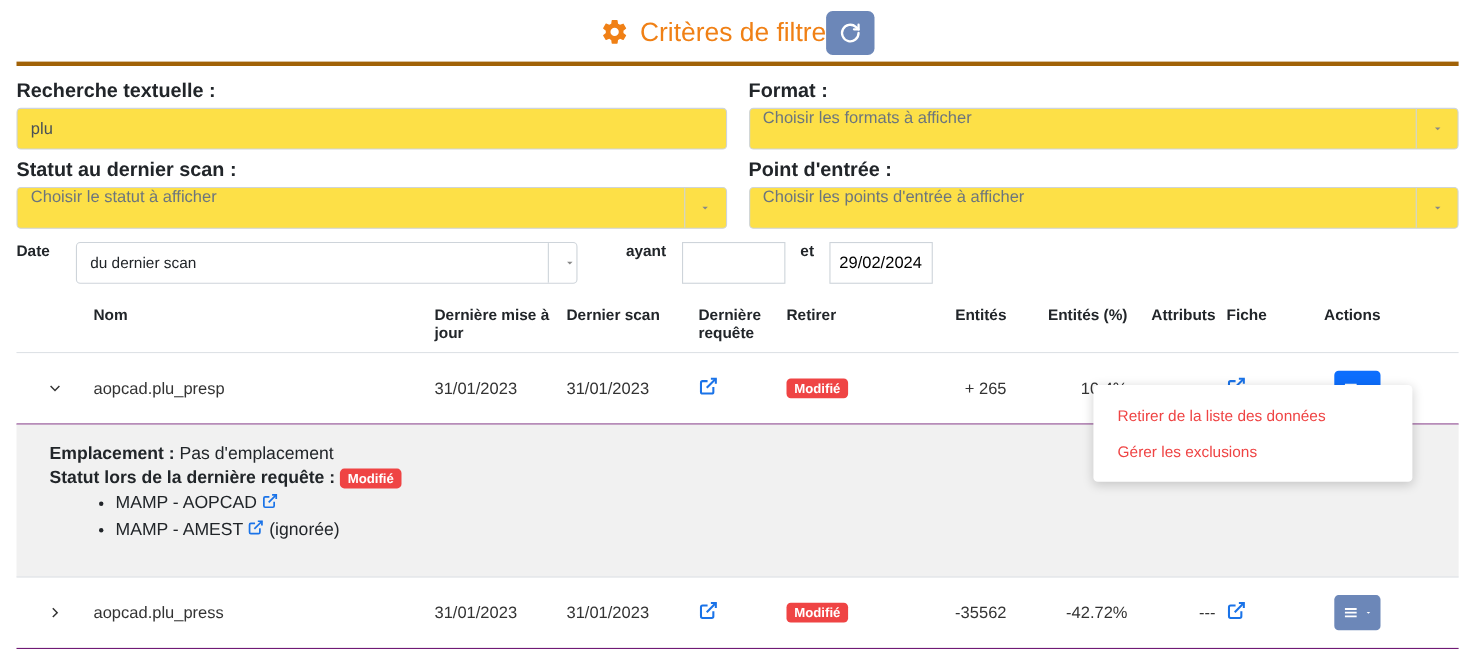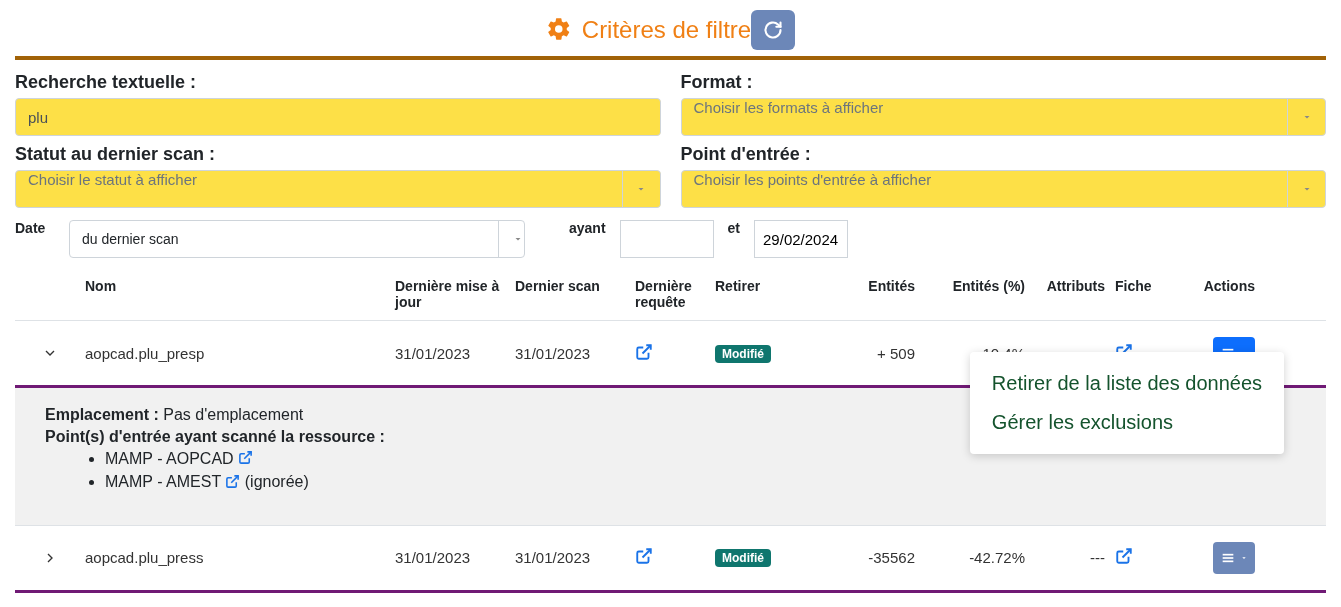--- a/index.html
+++ b/index.html
@@ -19,39 +19,39 @@
   .date-select { width: 456px; height: 38px; border: 1px solid #ced4da; border-radius: 4px; display: flex; align-items: center; justify-content: space-between; padding-left: 12px; }
   .date-input { width: 94px; height: 38px; border: 1px solid #ced4da; border-radius: 0; padding: 0 8px; font-size: 15px; }
   .between-lbl { font-weight: 700; margin-left: 30px; }
   .et-lbl { font-weight: 700; }
 
   .table-wrap { margin-top: 10px; }
   .thead-row { display: grid; grid-template-columns: 70px 310px 120px 120px 80px 100px 110px 110px 80px 70px 80px; padding: 10px 0; border-bottom: 1px solid #dee2e6; }
   .th { font-weight: 700; font-size: 14px; color: #212529; }
   .th.right { text-align: right; padding-right: 10px; }
 
-  .tbody-row { display: grid; grid-template-columns: 70px 310px 120px 120px 80px 100px 110px 110px 80px 70px 80px; align-items: center; padding: 16px 0; border-bottom: 3px solid #701a75; }
+  .tbody-row { display: grid; grid-template-columns: 70px 310px 120px 120px 80px 100px 110px 110px 80px 70px 80px; align-items: center; padding: 16px 0; border-bottom: 1px solid #701a75; }
   .chevron-cell { display:flex; justify-content:center; color:#495057; cursor:pointer; }
   .td { font-size: 15px; color: #333; }
-  .badge { display:inline-block; background:#0f766e; color:#fff; font-weight:700; font-size:12px; padding:2px 7px; border-radius:4px; }
+  .badge { display:inline-block; background:#ef4444; color:#fff; font-weight:700; font-size:12px; padding:2px 7px; border-radius:4px; }
   .ext-link { color: #1a73e8; cursor: pointer; }
   .td.right { text-align: right; padding-right: 10px; }
 
   .action-btn { width: 42px; height: 32px; background: #1a5fb4; background: #0d6efd; border-radius: 4px; display:inline-flex; align-items:center; justify-content:center; color:#fff; cursor:pointer; border:none; gap:2px;}
   .action-btn.muted { background:#6c87b8; }
   .action-btn svg.caret-sm { margin-left:2px; }
 
   .detail-panel { background:#f1f1f1; padding: 18px 0 28px 30px; border-bottom:1px solid #dee2e6; position: relative;}
   .detail-panel p { font-size:16px; margin-bottom:4px; }
   .detail-panel .k { font-weight:700; }
   .detail-panel ul { list-style: disc; margin-left: 60px; margin-top:4px; }
   .detail-panel li { font-size:16px; margin-bottom:4px; }
 
   .dropdown-menu { position: absolute; top: -36px; right: 42px; background:#fff; border-radius:4px; box-shadow: 0 2px 10px rgba(0,0,0,0.18); padding: 12px 0; min-width: 290px; z-index: 10; }
-  .dropdown-menu .item { padding: 8px 22px; font-size:20px; color:#14532d; cursor:pointer; }
+  .dropdown-menu .item { padding: 8px 22px; font-size:14px; color:#ef4444; cursor:pointer; }
 </style>
 </head>
 <body>
 
 <div class="header-row">
   <div class="title-group">
     <span>
       <svg width="26" height="26" viewBox="0 0 24 24" fill="#f08015">
           <path d="M19.14,12.94a7,7,0,0,0,.05-.94,7,7,0,0,0-.05-.94l2.11-1.65a.5.5,0,0,0,.12-.64l-2-3.46a.5.5,0,0,0-.61-.22l-2.49,1a7,7,0,0,0-1.63-.94l-.38-2.65A.5.5,0,0,0,13.77,2H9.77a.5.5,0,0,0-.49.42L8.9,5.07a7,7,0,0,0-1.63.94l-2.49-1a.5.5,0,0,0-.61.22l-2,3.46a.5.5,0,0,0,.12.64L4.4,11a7,7,0,0,0-.05.94,7,7,0,0,0,.05.94L2.29,14.53a.5.5,0,0,0-.12.64l2,3.46a.5.5,0,0,0,.61.22l2.49-1a7,7,0,0,0,1.63.94l.38,2.65a.5.5,0,0,0,.49.42h4a.5.5,0,0,0,.49-.42l.38-2.65a7,7,0,0,0,1.63-.94l2.49,1a.5.5,0,0,0,.61-.22l2-3.46a.5.5,0,0,0-.12-.64ZM11.77,15.5A3.5,3.5,0,1,1,15.27,12,3.5,3.5,0,0,1,11.77,15.5Z"></path>
         </svg>
@@ -147,21 +147,21 @@
     <div class="td">31/01/2023</div>
     <div class="td">31/01/2023</div>
     <div class="td ext-link">
       <svg width="18" height="18" viewBox="0 0 24 24" fill="none" stroke="#1a73e8" stroke-width="2.5">
           <path d="M18 13v6a2 2 0 0 1-2 2H5a2 2 0 0 1-2-2V8a2 2 0 0 1 2-2h6"></path>
           <polyline points="15 3 21 3 21 9"></polyline>
           <line x1="10" y1="14" x2="21" y2="3"></line>
         </svg>
     </div>
     <div class="td"><span class="badge">Modifié</span></div>
-    <div class="td right">+ 509</div>
+    <div class="td right">+ 265</div>
     <div class="td right">10.4%</div>
     <div class="td right">---</div>
     <div class="td ext-link">
       <svg width="18" height="18" viewBox="0 0 24 24" fill="none" stroke="#1a73e8" stroke-width="2.5">
           <path d="M18 13v6a2 2 0 0 1-2 2H5a2 2 0 0 1-2-2V8a2 2 0 0 1 2-2h6"></path>
           <polyline points="15 3 21 3 21 9"></polyline>
           <line x1="10" y1="14" x2="21" y2="3"></line>
         </svg>
     </div>
     <div class="td right">
@@ -177,21 +177,21 @@
       </button>
     </div>
   </div>
 
   <div class="detail-panel">
     <div class="dropdown-menu">
       <div class="item">Retirer de la liste des données</div>
       <div class="item">Gérer les exclusions</div>
     </div>
     <p><span class="k">Emplacement :</span> <span>Pas d'emplacement</span></p>
-    <p class="k">Point(s) d'entrée ayant scanné la ressource :</p>
+    <p><span class="k">Statut lors de la dernière requête :</span> <span class="badge">Modifié</span></p>
     <ul>
       <li>
         <span>MAMP - AOPCAD</span>
         <span class="ext-link" style="vertical-align:middle;">
           <svg width="15" height="15" viewBox="0 0 24 24" fill="none" stroke="#1a73e8" stroke-width="2.5">
               <path d="M18 13v6a2 2 0 0 1-2 2H5a2 2 0 0 1-2-2V8a2 2 0 0 1 2-2h6"></path>
               <polyline points="15 3 21 3 21 9"></polyline>
               <line x1="10" y1="14" x2="21" y2="3"></line>
             </svg>
         </span>

